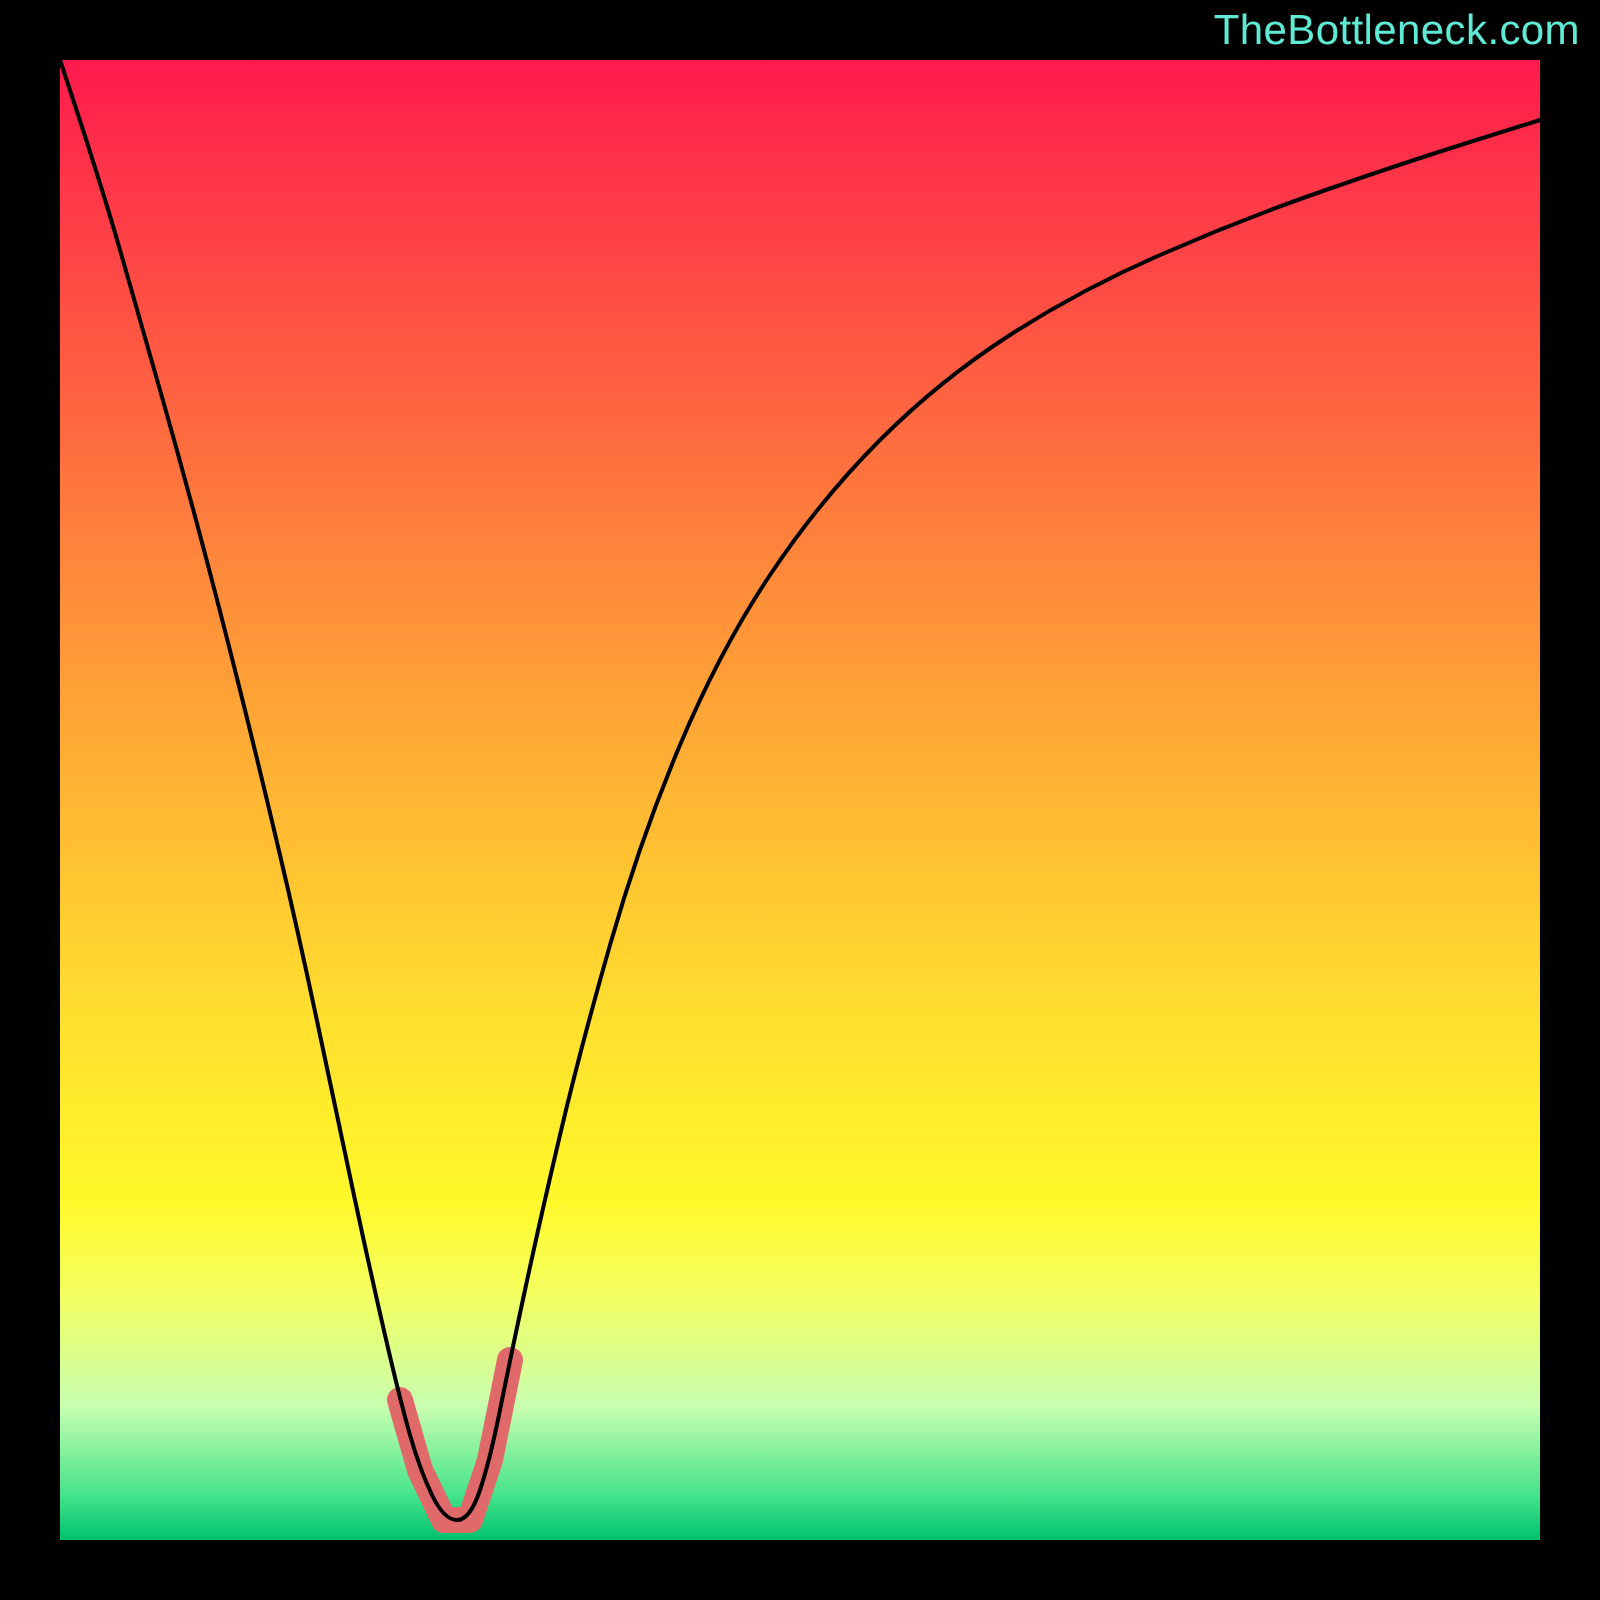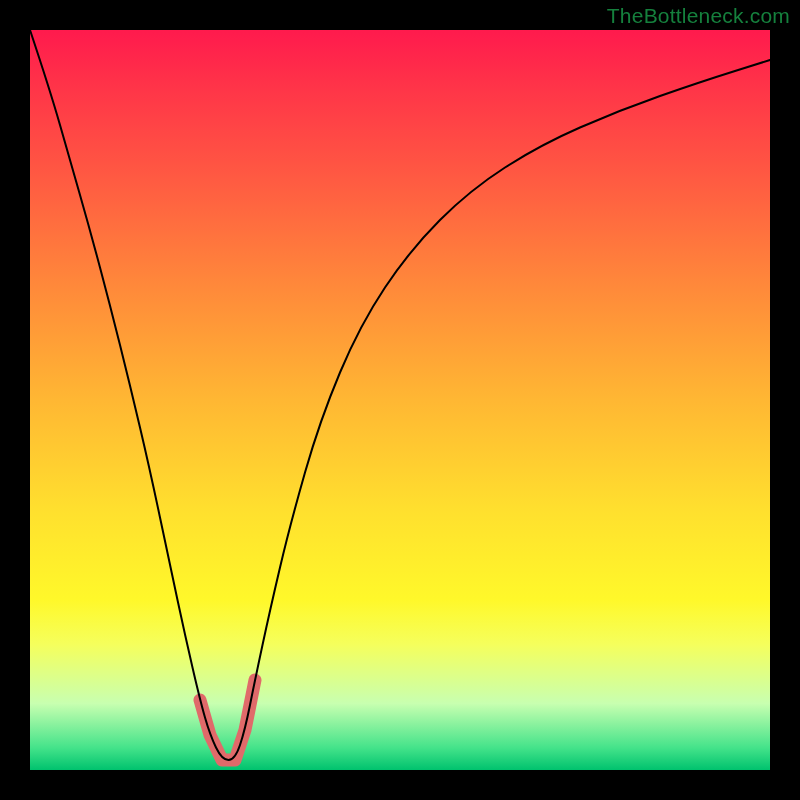--- a/index.html
+++ b/index.html
@@ -28,21 +28,21 @@
       #f5ff5c 83%,
       #c8ffb0 91%,
       #44e38a 97%,
       #00c26e 100%
     );
   }
   .watermark {
     position: absolute;
     top: 4px;
     right: 10px;
-    color: #15803d;
+    color: #5eead4;
     font-size: 21px;
     font-weight: 500;
     letter-spacing: 0.2px;
     user-select: none;
   }
   svg.plot {
     position: absolute;
     left: 30px;
     top: 30px;
     width: 740px;

